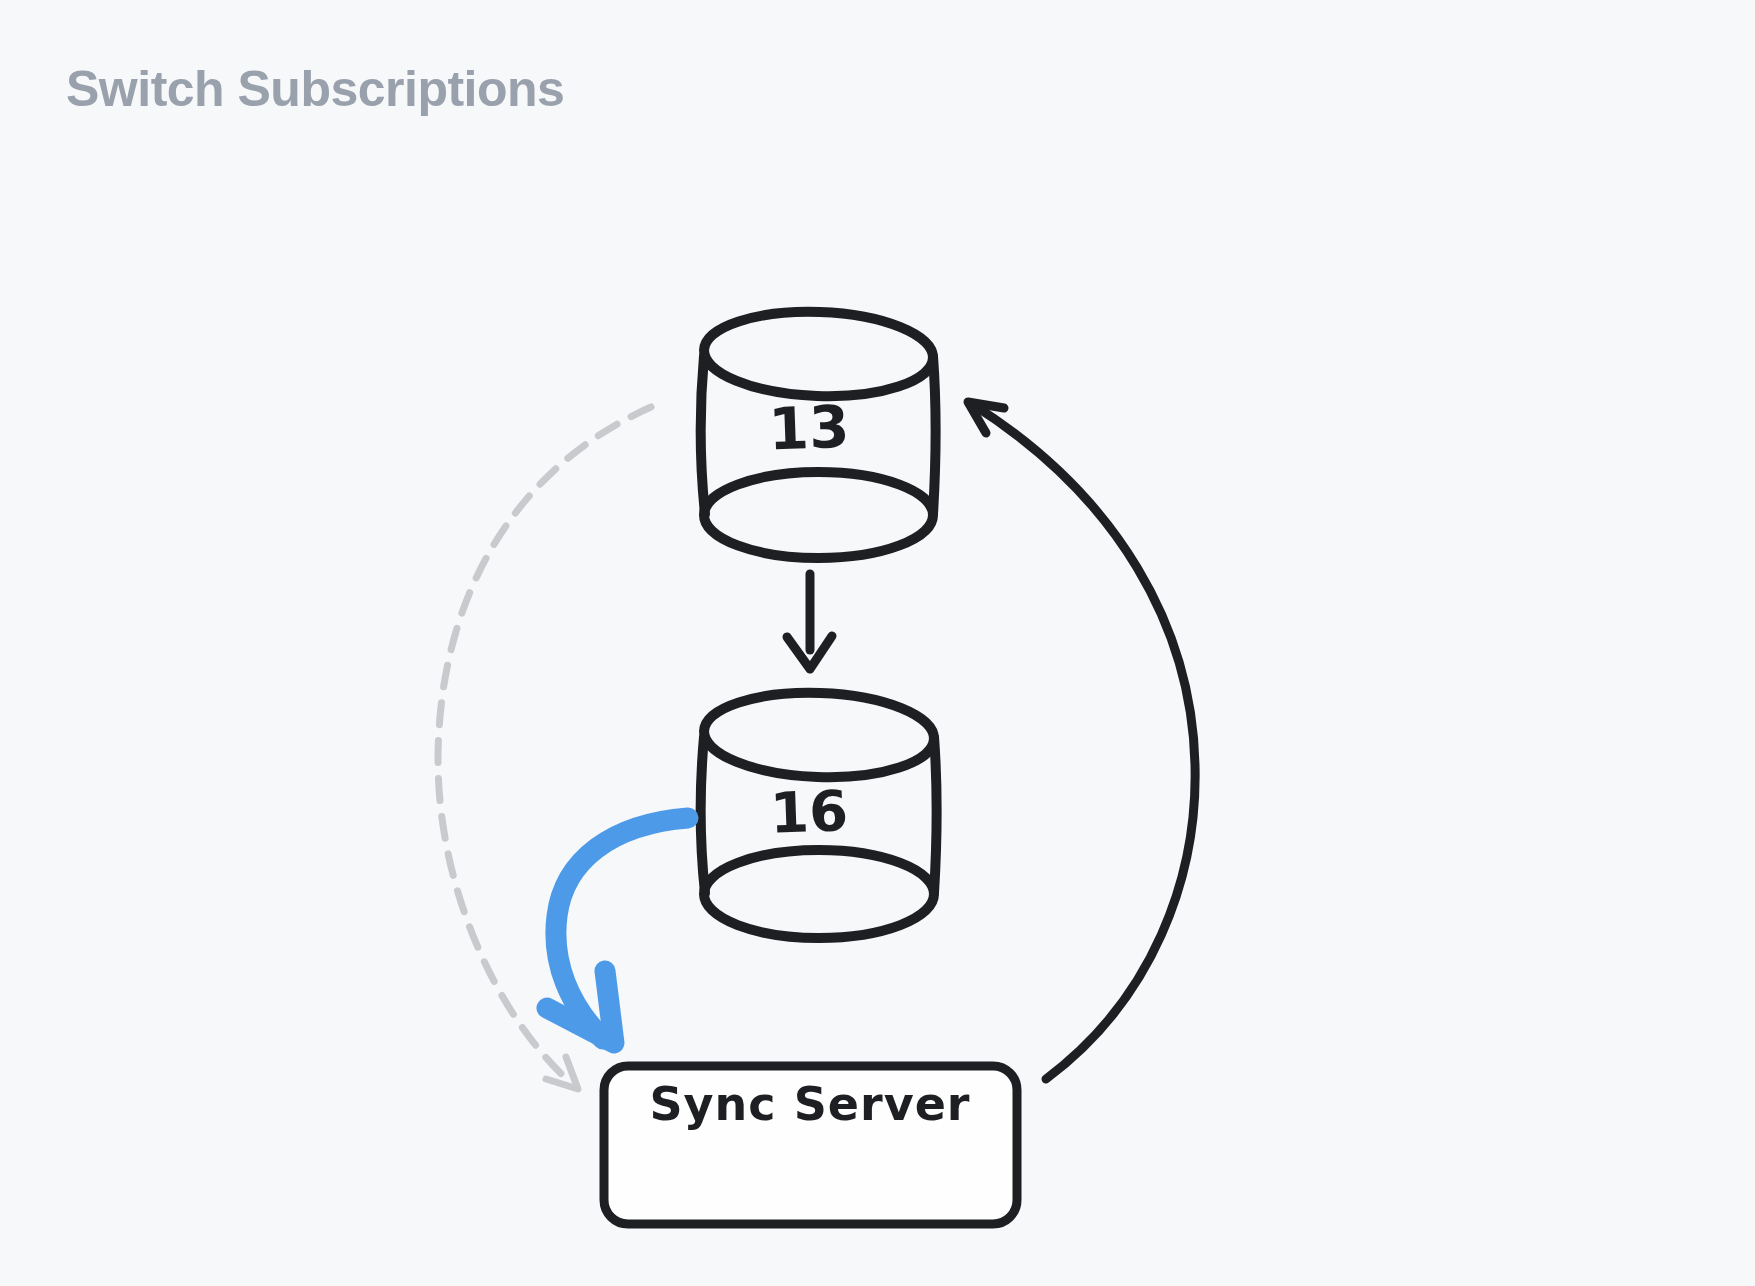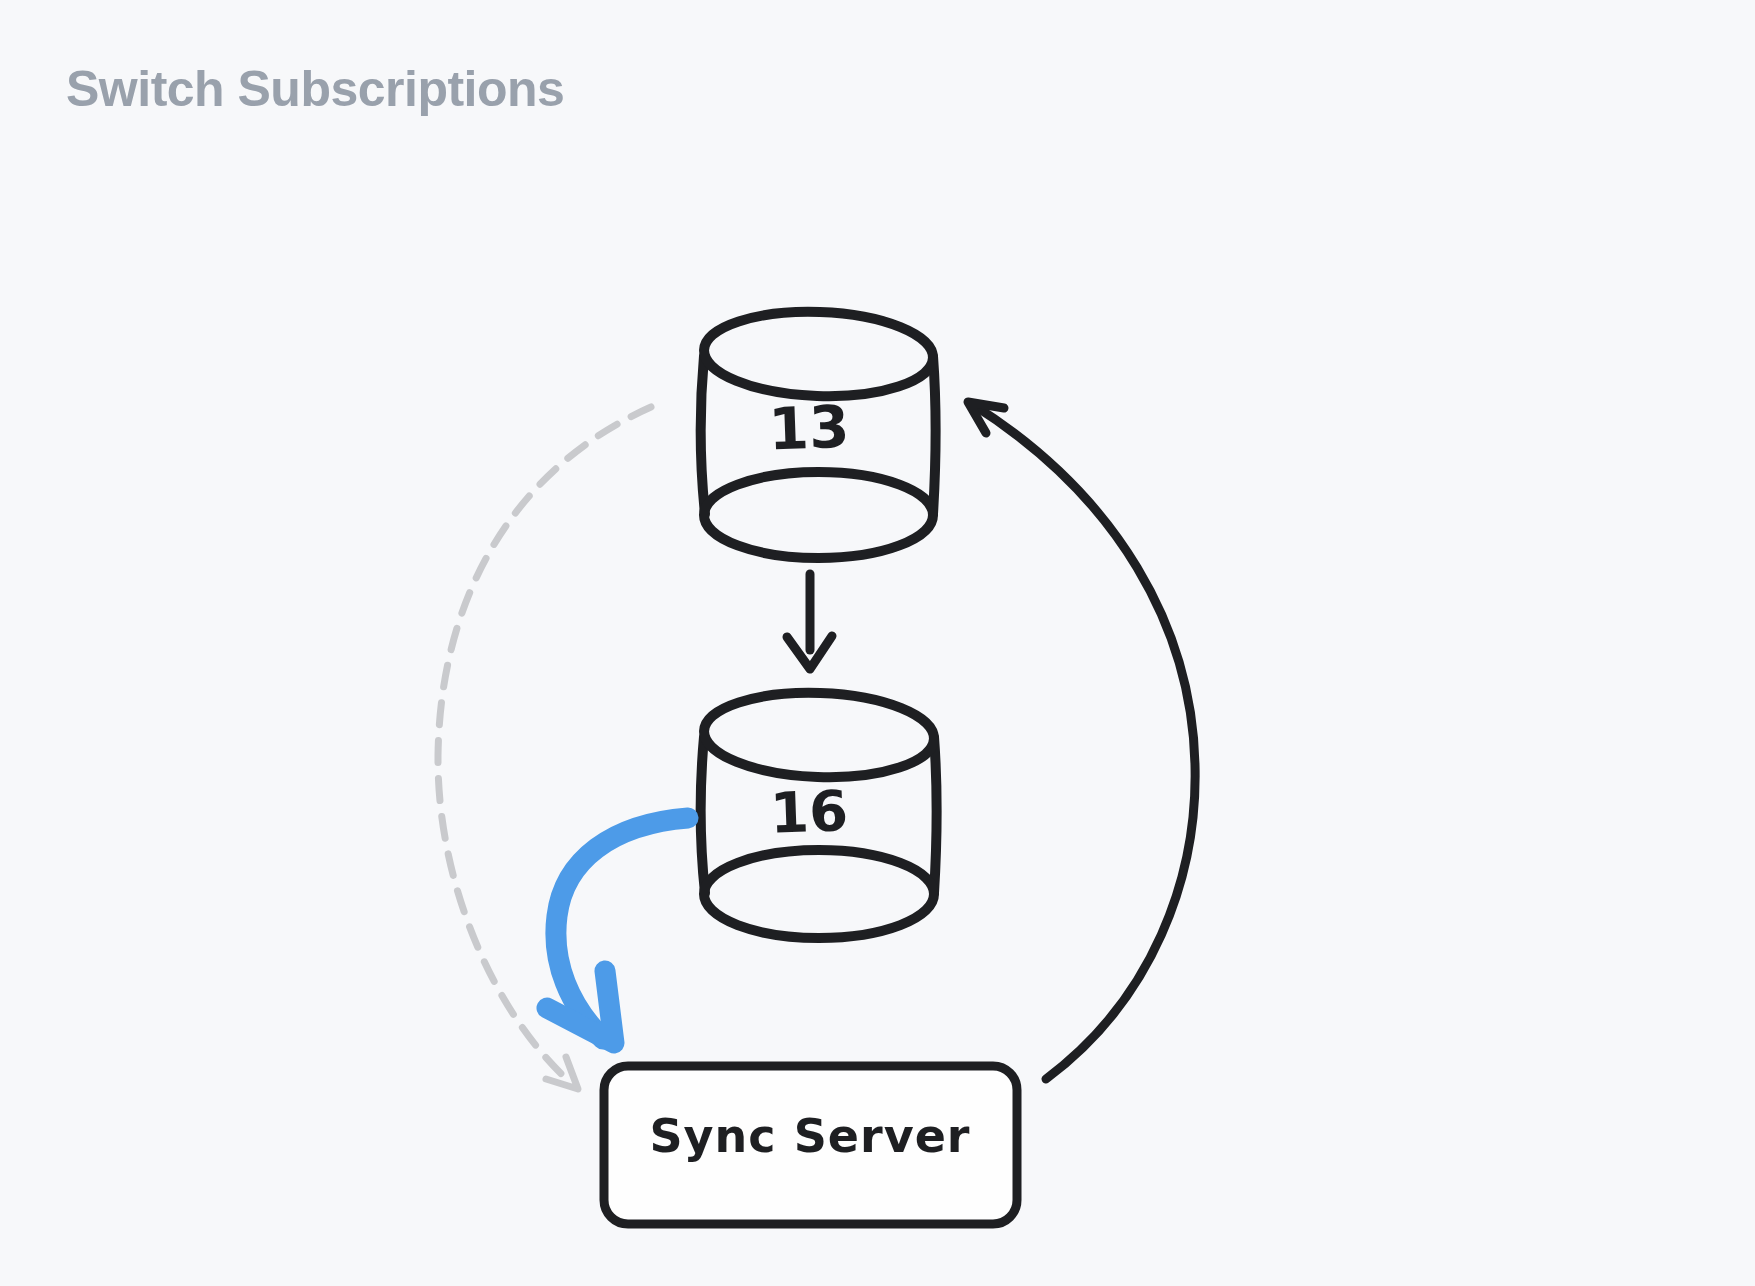--- a/index.html
+++ b/index.html
@@ -35,21 +35,21 @@
     position: absolute;
     color: #1e1f22;
     font-family: "DejaVu Sans", sans-serif;
     font-weight: 700;
     text-align: center;
     transform: translate(-50%, -50%);
     white-space: nowrap;
   }
   .label-db-top    { left: 809px; top: 428px; font-size: 58px; transform: translate(-50%,-50%) rotate(-2deg); }
   .label-db-bottom { left: 809px; top: 812px; font-size: 56px; transform: translate(-50%,-50%) rotate(-2deg); }
-  .label-sync      { left: 810px; top: 1136px; font-size: 46px; letter-spacing: 1px; text-align: right; }
+  .label-sync      { left: 810px; top: 1104px; font-size: 46px; letter-spacing: 1px; text-align: right; }
 </style>
 </head>
 <body>
 
 <div class="canvas">
 
   <div class="page-title">Switch Subscriptions</div>
 
   <svg class="diagram-svg" width="1755" height="1286" viewBox="0 0 1755 1286">
 

